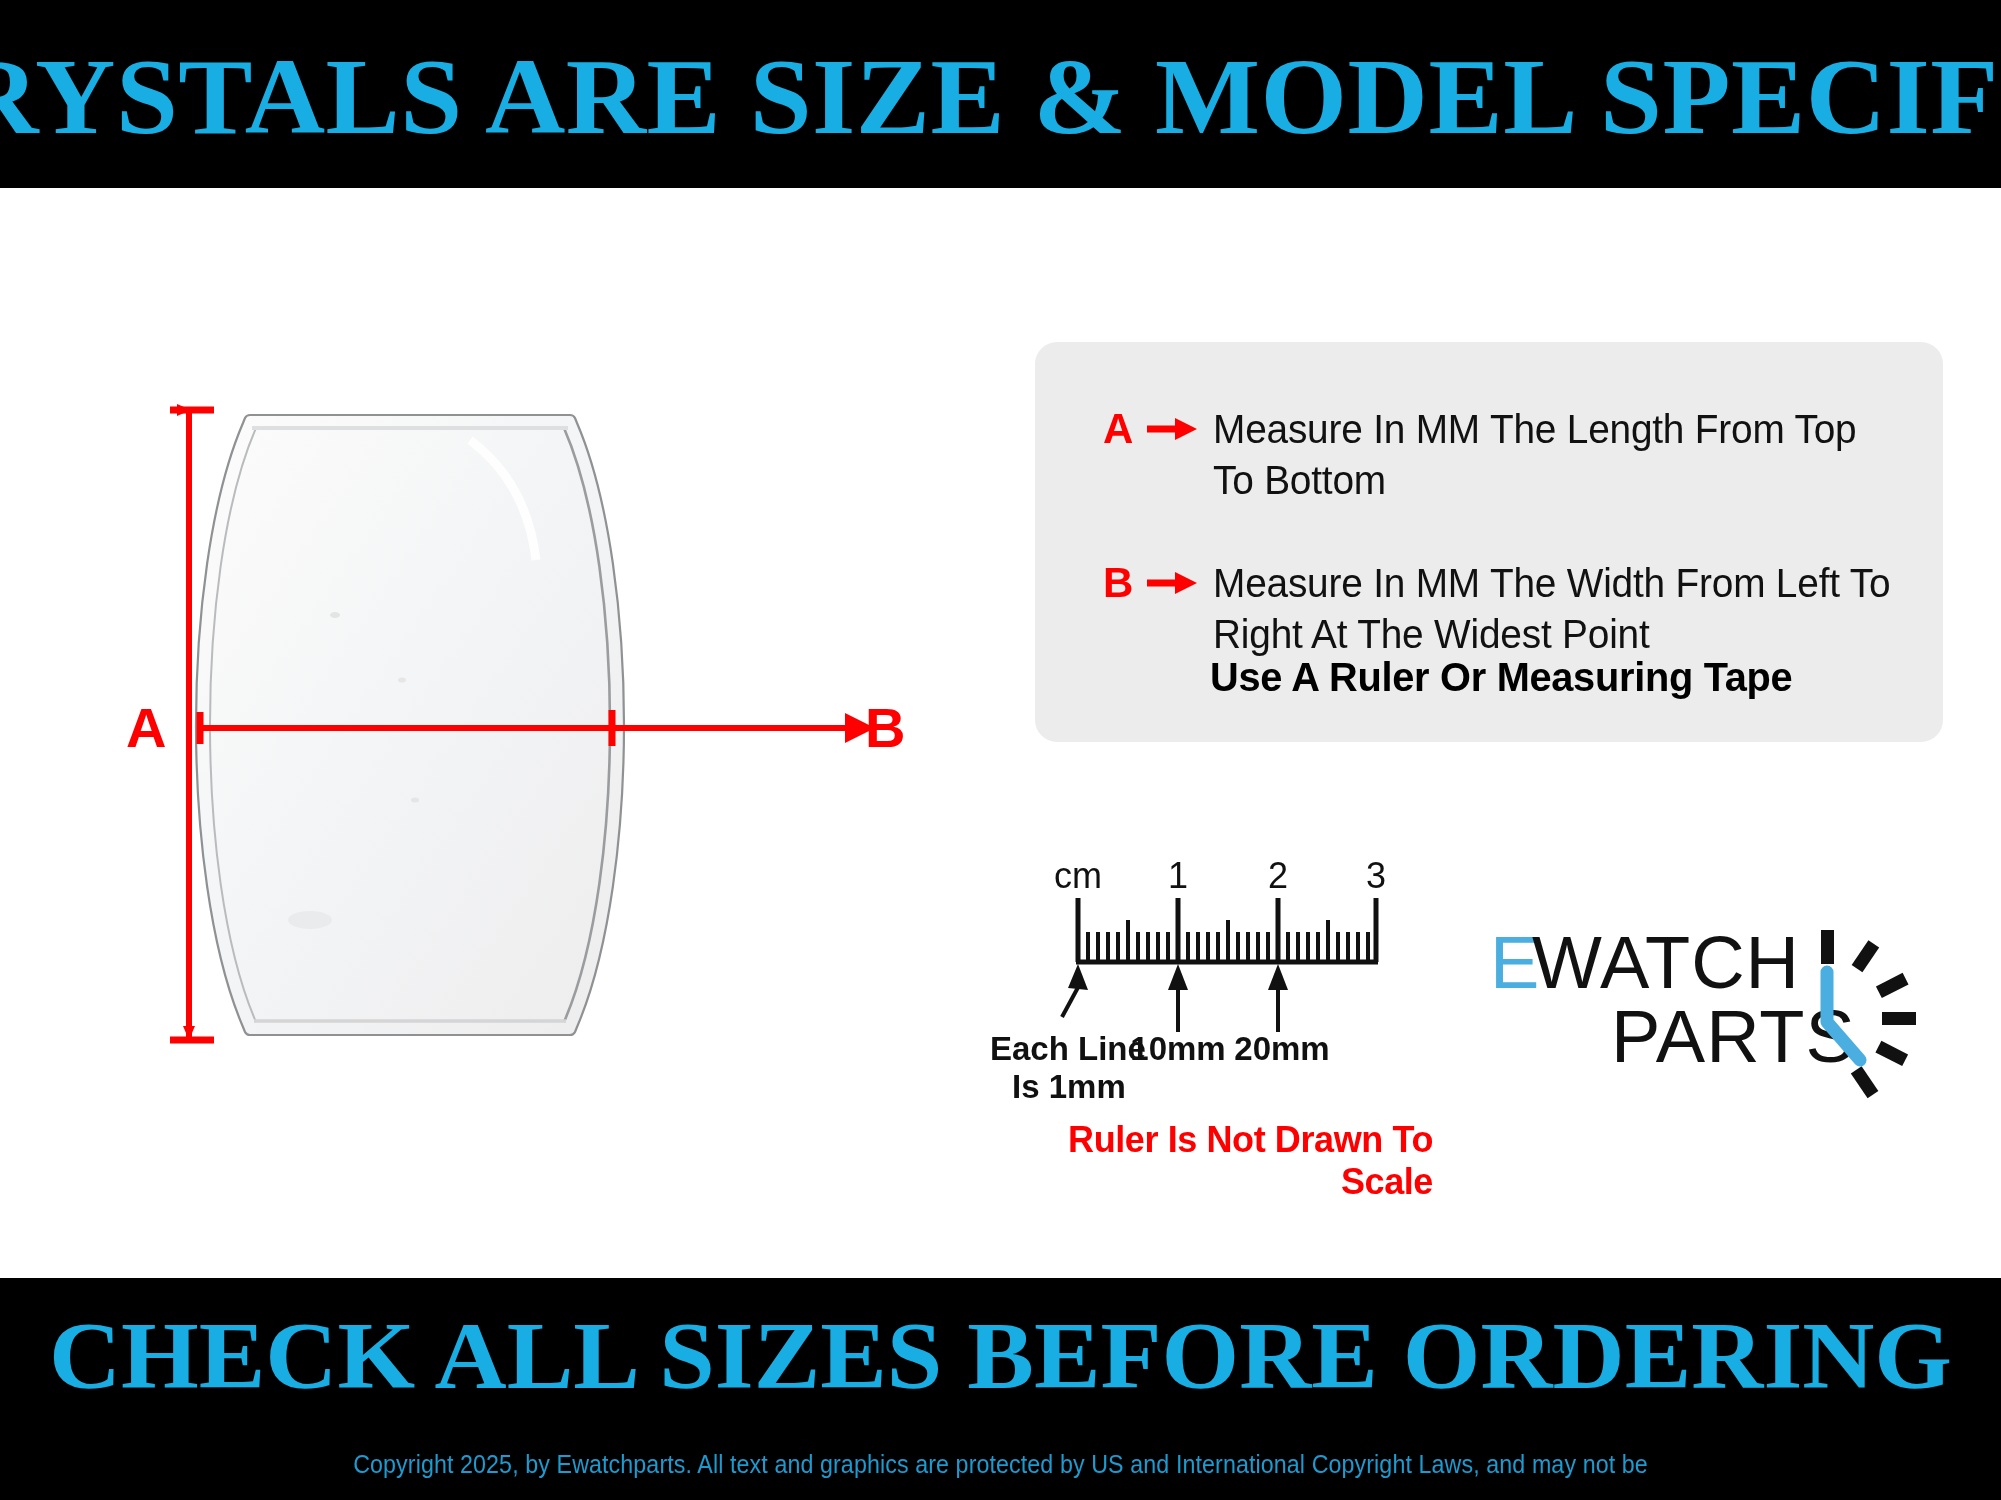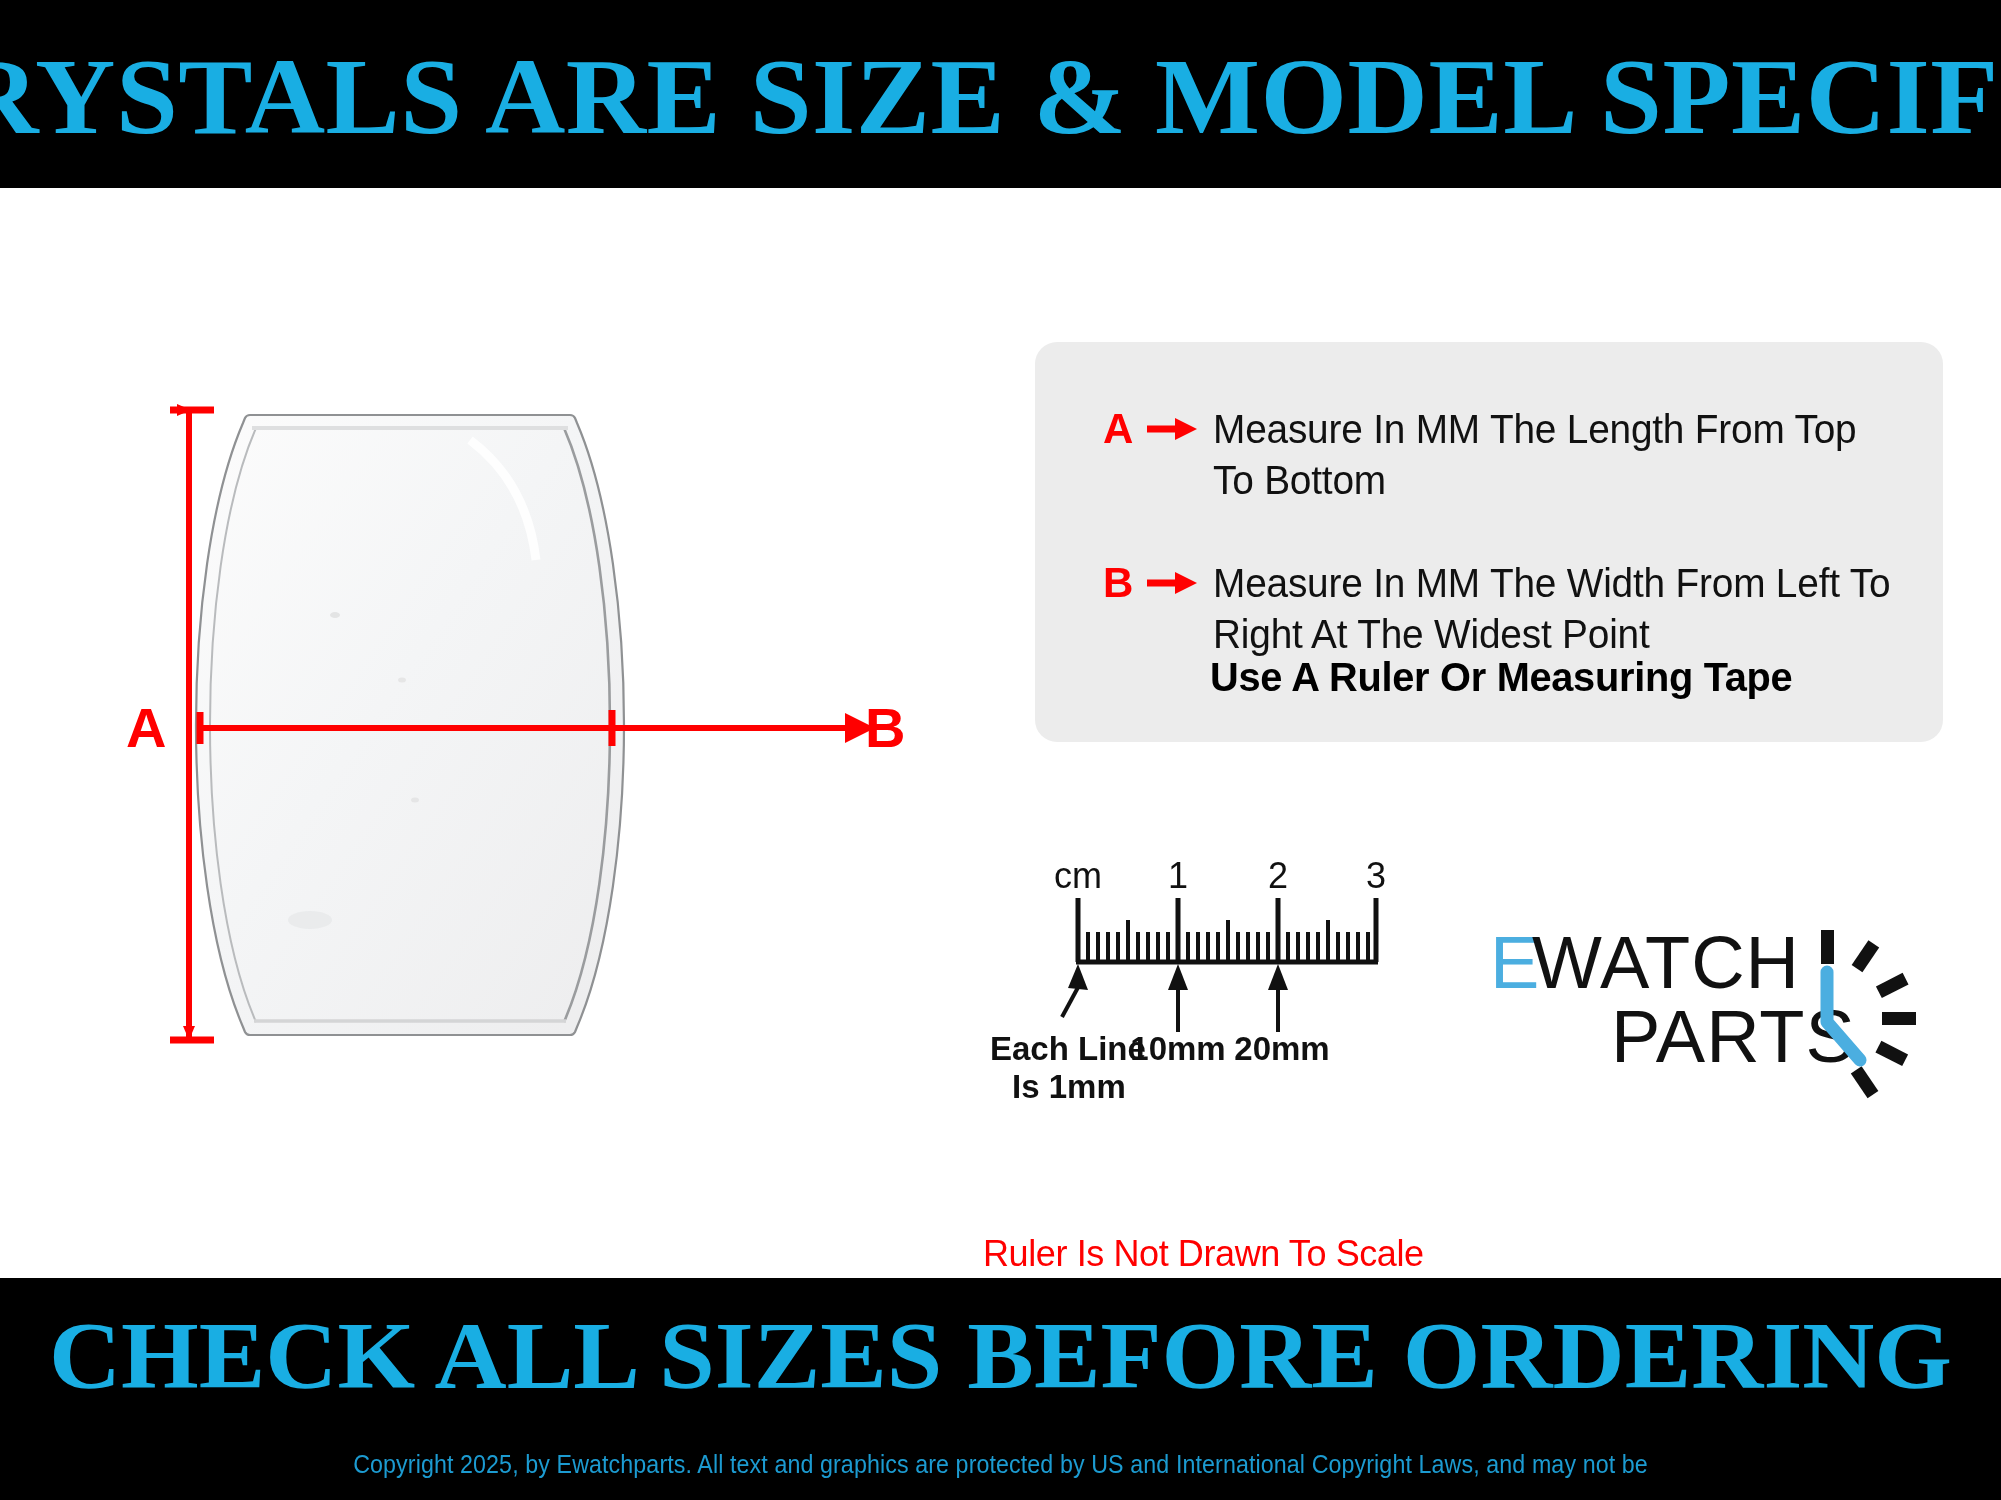--- a/index.html
+++ b/index.html
@@ -152,26 +152,26 @@
     position: absolute;
     left: 990px;
     top: 842px;
     width: 430px;
     height: 260px;
   }
   #ruler-svg { display: block; }
   #ruler-caption {
     position: absolute;
     left: 983px;
-    top: 1233px;
+    top: 1119px;
     width: 450px;
-    text-align: left;
+    text-align: right;
     color: #FF0000;
     font-family: "Liberation Sans", sans-serif;
-    font-weight: normal;
+    font-weight: bold;
     font-size: 36px;
     letter-spacing: -0.4px;
   }
 
   
   #logo {
     position: absolute;
     left: 1488px;
     top: 910px;
     width: 430px;

